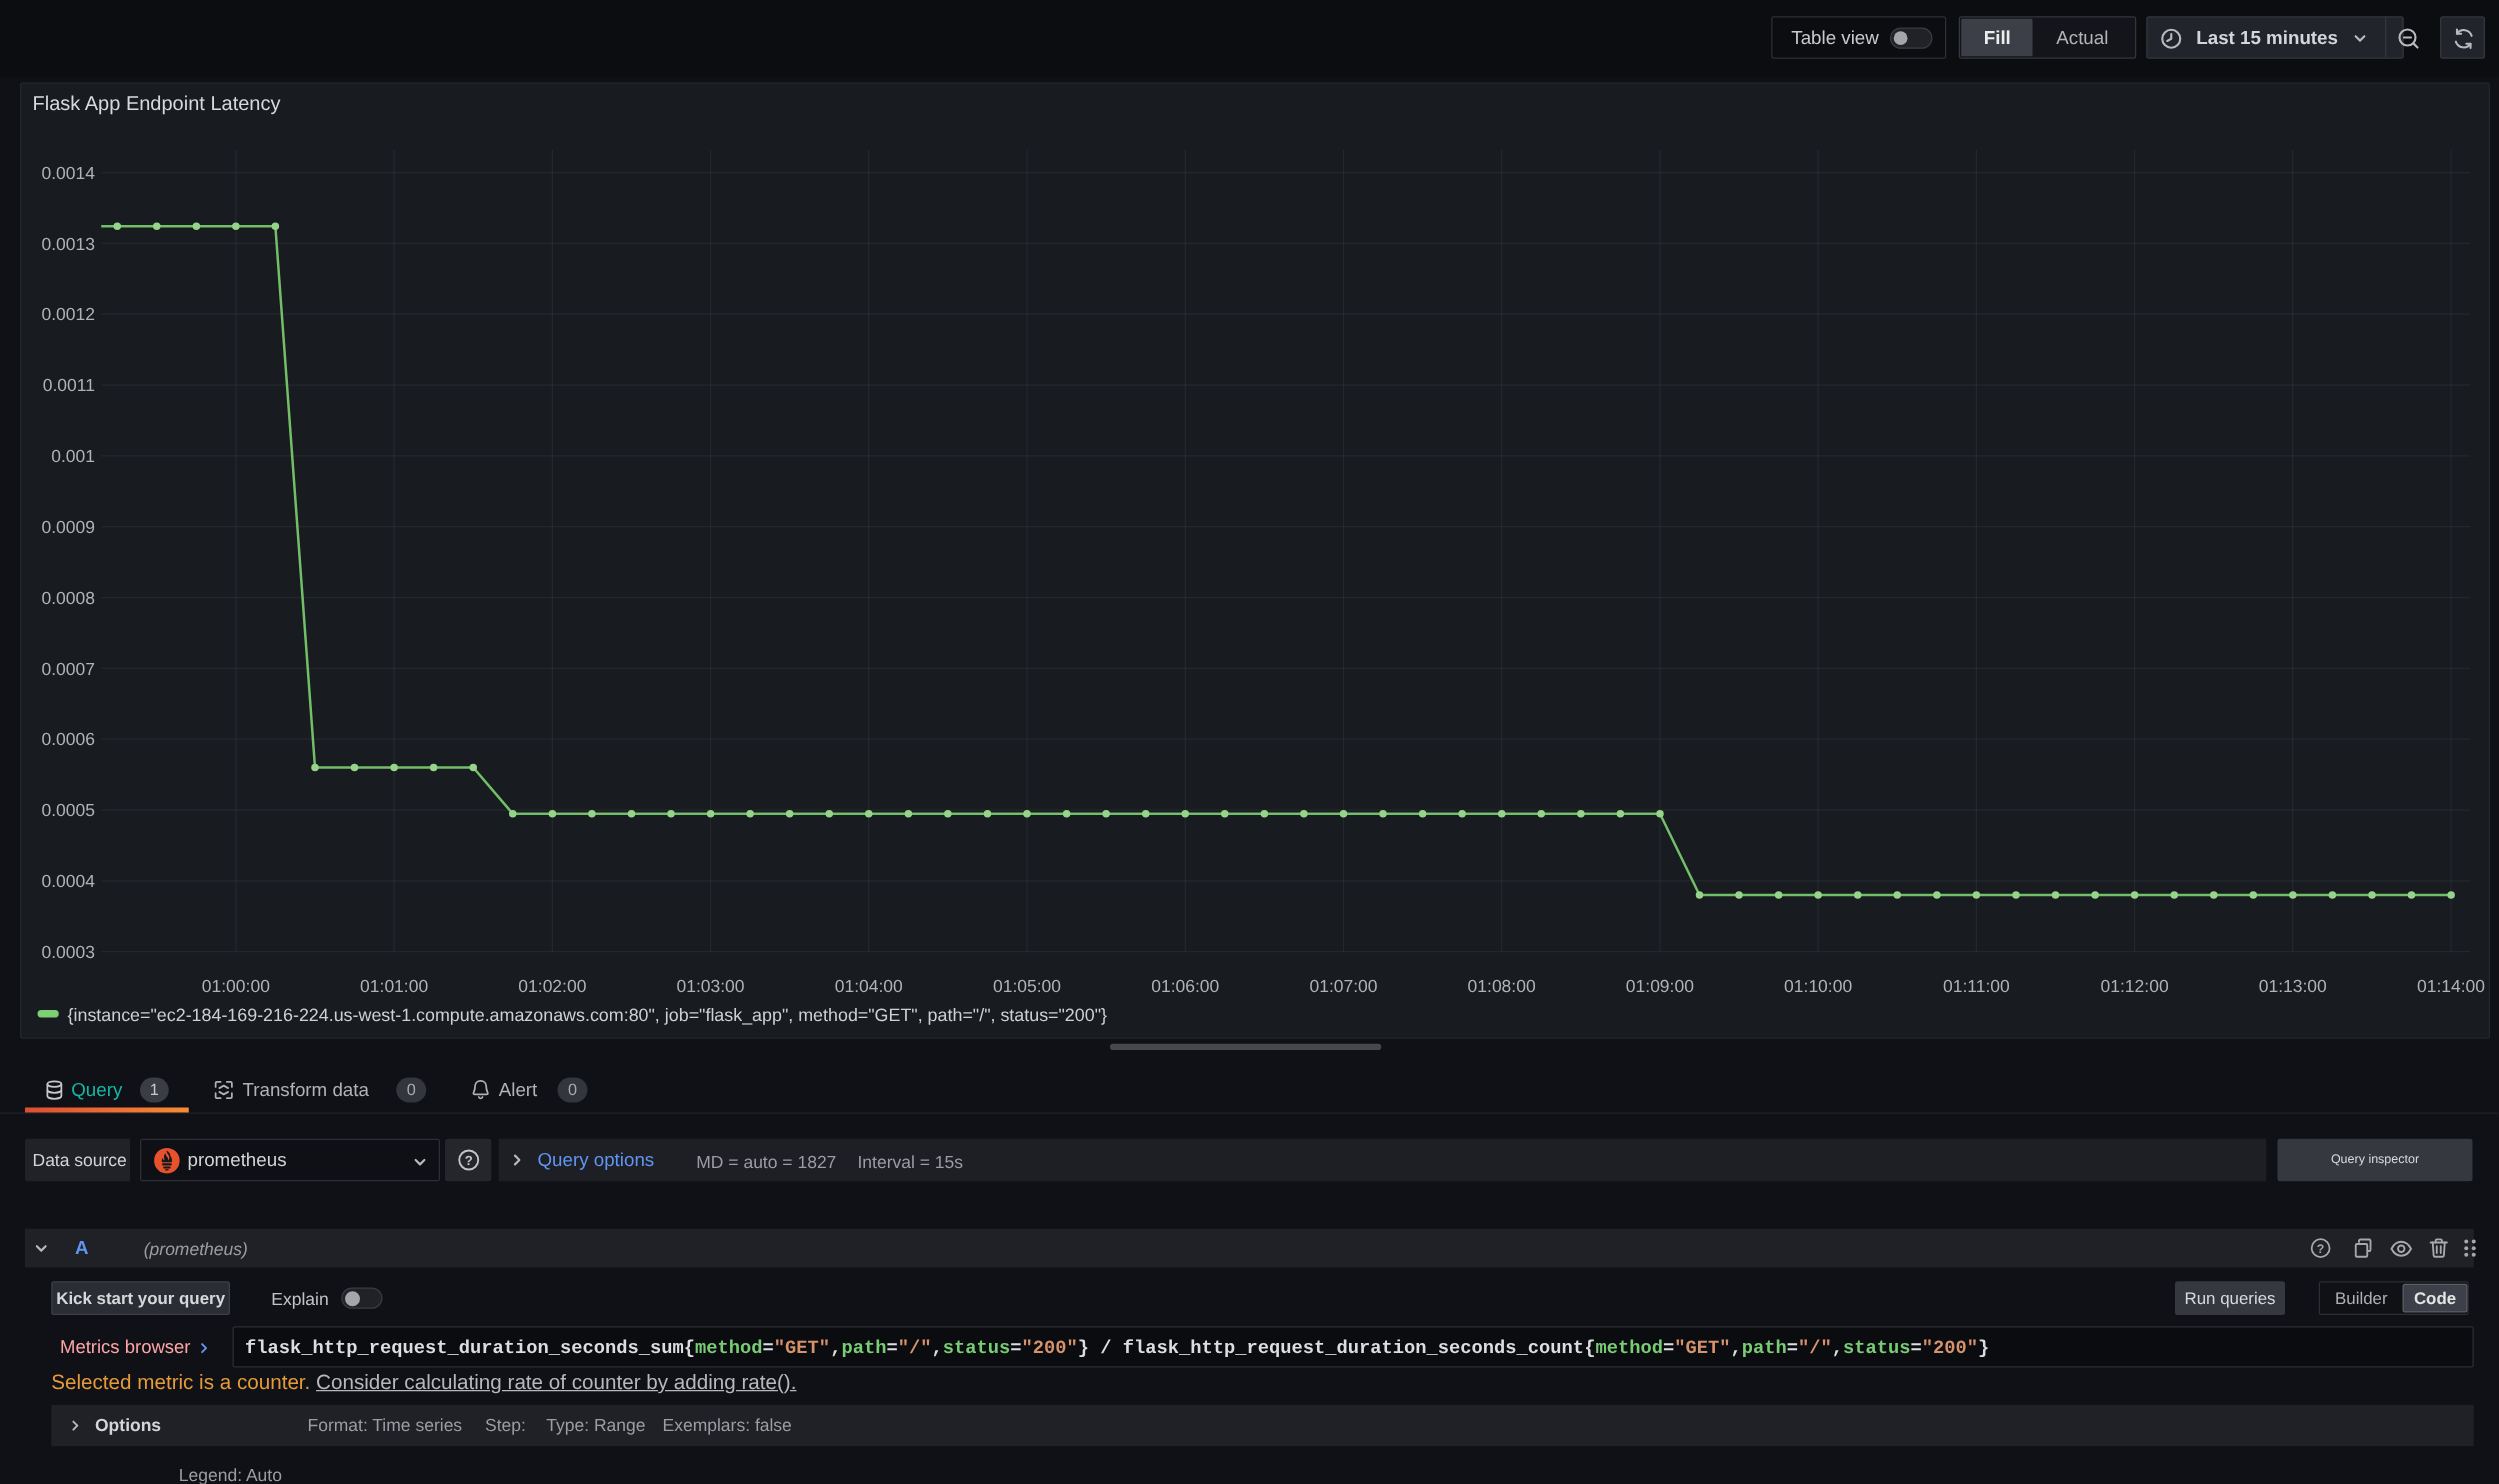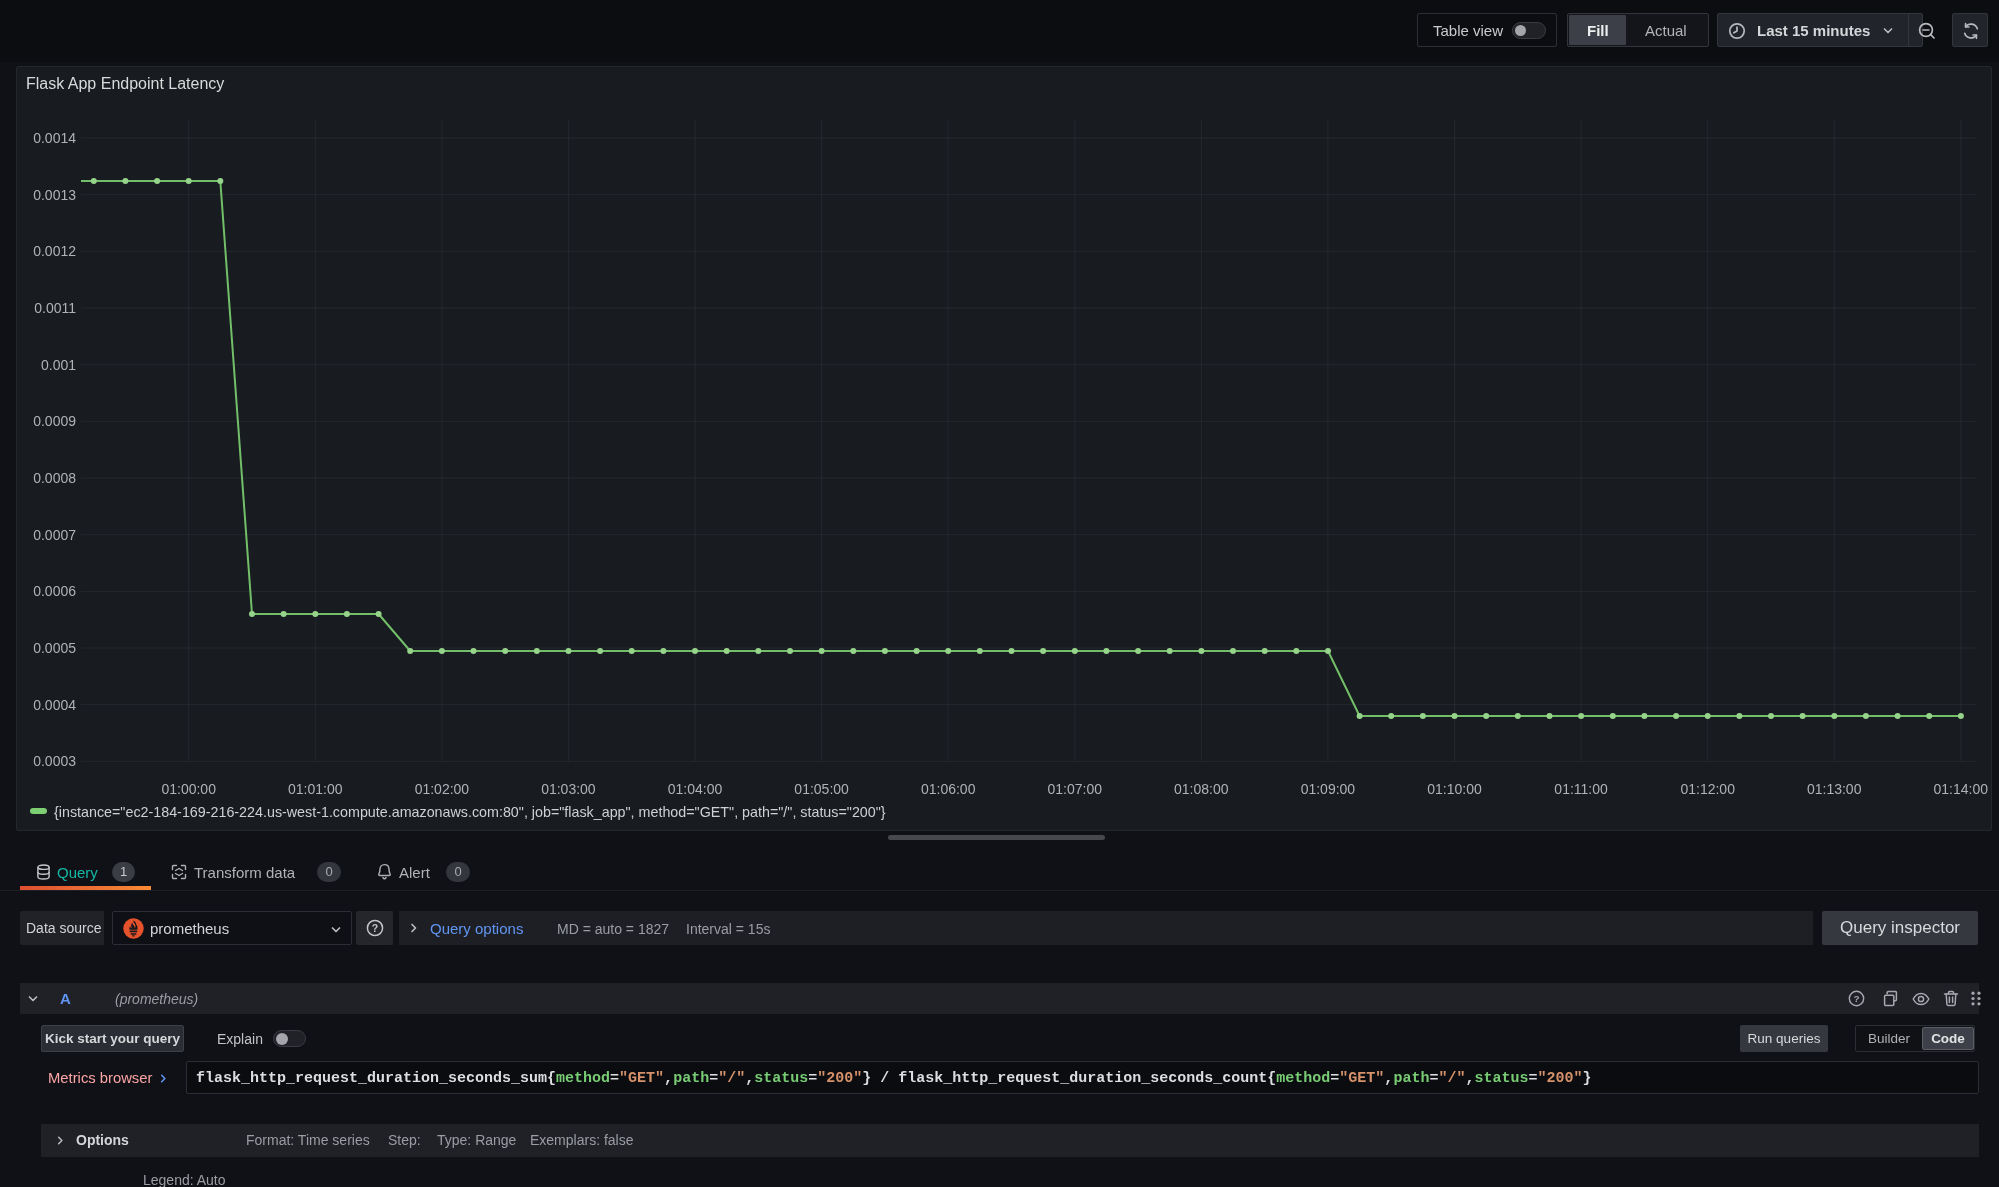--- a/index.html
+++ b/index.html
@@ -240,21 +240,21 @@
       <text x="9" y="13" text-anchor="middle" font-size="10.5px" font-weight="700" fill="#c3c4c8" font-family="Liberation Sans, sans-serif">?</text>
     </svg>
   </div>
   <div class="abs" style="left:399px; top:911px; width:1414px; height:34px; background:#1d1f25;"></div>
   <svg class="abs" style="left:408px; top:922px;" width="12" height="12" viewBox="0 0 12 12">
     <path d="M4 2.5 L7.5 6 L4 9.5" class="ico"></path>
   </svg>
   <div class="abs" style="left:430px; top:920px; font-size:15px; font-weight:500; color:#6195f2;">Query options</div>
   <div class="abs" style="left:557px; top:921px; font-size:14px; color:#9b9da4;">MD = auto = 1827</div>
   <div class="abs" style="left:686px; top:921px; font-size:14px; color:#9b9da4;">Interval = 15s</div>
-  <div class="abs" style="left:1822px; top:911px; width:156px; height:34px; background:#35383f; border-radius:2px; font-size:17px; font-weight:500; color:#d8d9db; text-align:center; line-height:34px;">Query inspector</div>
+  <div class="abs" style="left:1822px; top:911px; width:156px; height:34px; background:#35383f; border-radius:2px; font-size:10px; font-weight:500; color:#d8d9db; text-align:center; line-height:34px;">Query inspector</div>
 
   <div class="abs" style="left:20px; top:983px; width:1959px; height:31px; background:#1f2127;"></div>
   <svg class="abs" style="left:27px; top:993px;" width="12" height="12" viewBox="0 0 12 12">
     <path d="M2.5 4 L6 7.5 L9.5 4" class="ico"></path>
   </svg>
   <div class="abs" style="left:60px; top:990px; font-size:15px; font-weight:600; color:#6195f2;">A</div>
   <div class="abs" style="left:115px; top:991px; font-size:14px; font-style:italic; color:#9b9da3;">(prometheus)</div>
 
   <svg class="abs" style="left:1848px; top:990px;" width="17" height="17" viewBox="0 0 18 18">
     <circle cx="9" cy="9" r="7.6" fill="none" stroke="#a6a8ae" stroke-width="1.5"></circle>
@@ -302,20 +302,21 @@
     <div class="abs" style="left:66px; top:1px; width:52px; height:23px; background:#3d4048; border:1px solid #5c5e64; border-radius:2px; font-size:13.5px; font-weight:600; color:#e2e3e5; text-align:center; line-height:21px;">Code</div>
   </div>
 
   <div class="abs" style="left:48px; top:1070px; font-size:14.8px; font-weight:500; color:#fca5a5;text-align:right;">Metrics browser</div>
   <svg class="abs" style="left:158px; top:1073px;" width="11" height="11" viewBox="0 0 12 12">
     <path d="M4 2.5 L7.5 6 L4 9.5" fill="none" stroke="#6195f2" stroke-width="1.7" stroke-linecap="round" stroke-linejoin="round"></path>
   </svg>
   <div class="abs" style="left:186px; top:1061px; width:1793px; height:33px; background:#0b0c10; border:1px solid #2c2e35; border-radius:2px;"></div>
   <div class="abs" style="left:196px; top:1070px; font-size:15px; font-family:'Liberation Mono', monospace; font-weight:700; white-space:pre;"><span style="color:#dcdde0">flask_http_request_duration_seconds_sum{</span><span style="color:#78cc74">method</span><span style="color:#dcdde0">=</span><span style="color:#d6926a">"GET"</span><span style="color:#dcdde0">,</span><span style="color:#78cc74">path</span><span style="color:#dcdde0">=</span><span style="color:#d6926a">"/"</span><span style="color:#dcdde0">,</span><span style="color:#78cc74">status</span><span style="color:#dcdde0">=</span><span style="color:#d6926a">"200"</span><span style="color:#dcdde0">} / flask_http_request_duration_seconds_count{</span><span style="color:#78cc74">method</span><span style="color:#dcdde0">=</span><span style="color:#d6926a">"GET"</span><span style="color:#dcdde0">,</span><span style="color:#78cc74">path</span><span style="color:#dcdde0">=</span><span style="color:#d6926a">"/"</span><span style="color:#dcdde0">,</span><span style="color:#78cc74">status</span><span style="color:#dcdde0">=</span><span style="color:#d6926a">"200"</span><span style="color:#dcdde0">}</span></div>
 
+  <div class="abs" style="left:41px; top:1097px; font-size:16.5px; color:#e79a38;">Selected metric is a counter. <span style="color:#b7b8bd; text-decoration:underline;">Consider calculating rate of counter by adding rate().</span></div>
   <div class="abs" style="left:41px; top:1124px; width:1938px; height:33px; background:#1f2127;"></div>
   <svg class="abs" style="left:55px; top:1135px;" width="11" height="11" viewBox="0 0 12 12">
     <path d="M4 2.5 L7.5 6 L4 9.5" class="ico"></path>
   </svg>
   <div class="abs" style="left:76px; top:1132px; font-size:14px; font-weight:600; color:#d4d5d8;">Options</div>
   <div class="abs" style="left:143px; top:1132px; font-size:14px; color:#9b9da3;margin-top:40px;">Legend: Auto</div>
   <div class="abs" style="left:246px; top:1132px; font-size:14px; color:#9b9da3;text-align:center;">Format: Time series</div>
   <div class="abs" style="left:388px; top:1132px; font-size:14px; color:#9b9da3;">Step:</div>
   <div class="abs" style="left:437px; top:1132px; font-size:14px; color:#9b9da3;">Type: Range</div>
   <div class="abs" style="left:530px; top:1132px; font-size:14px; color:#9b9da3;">Exemplars: false</div>

